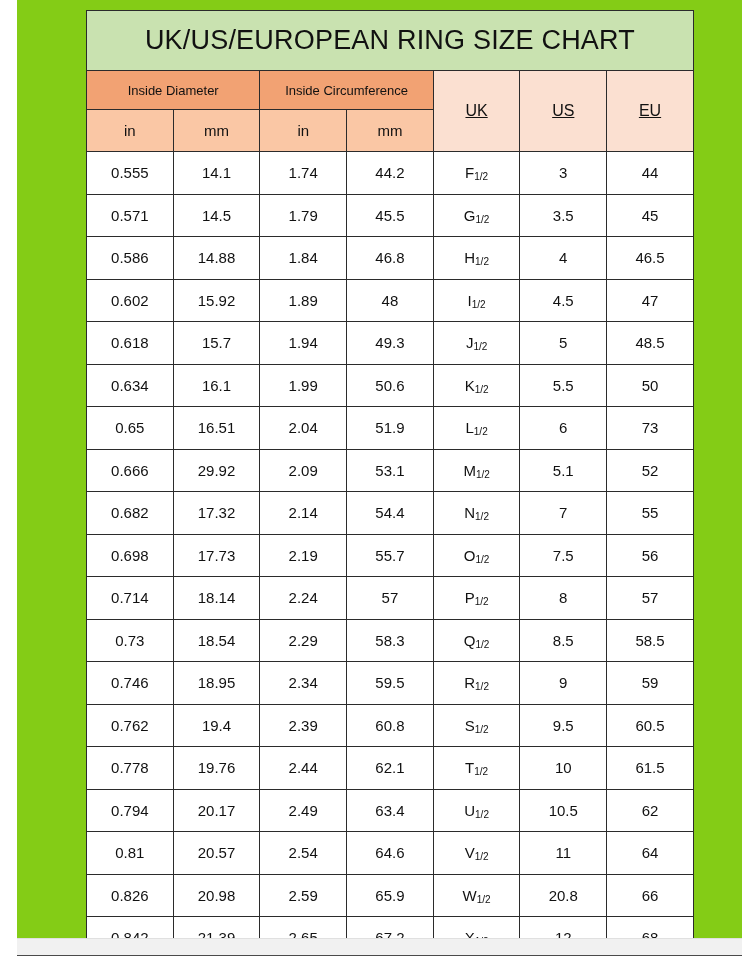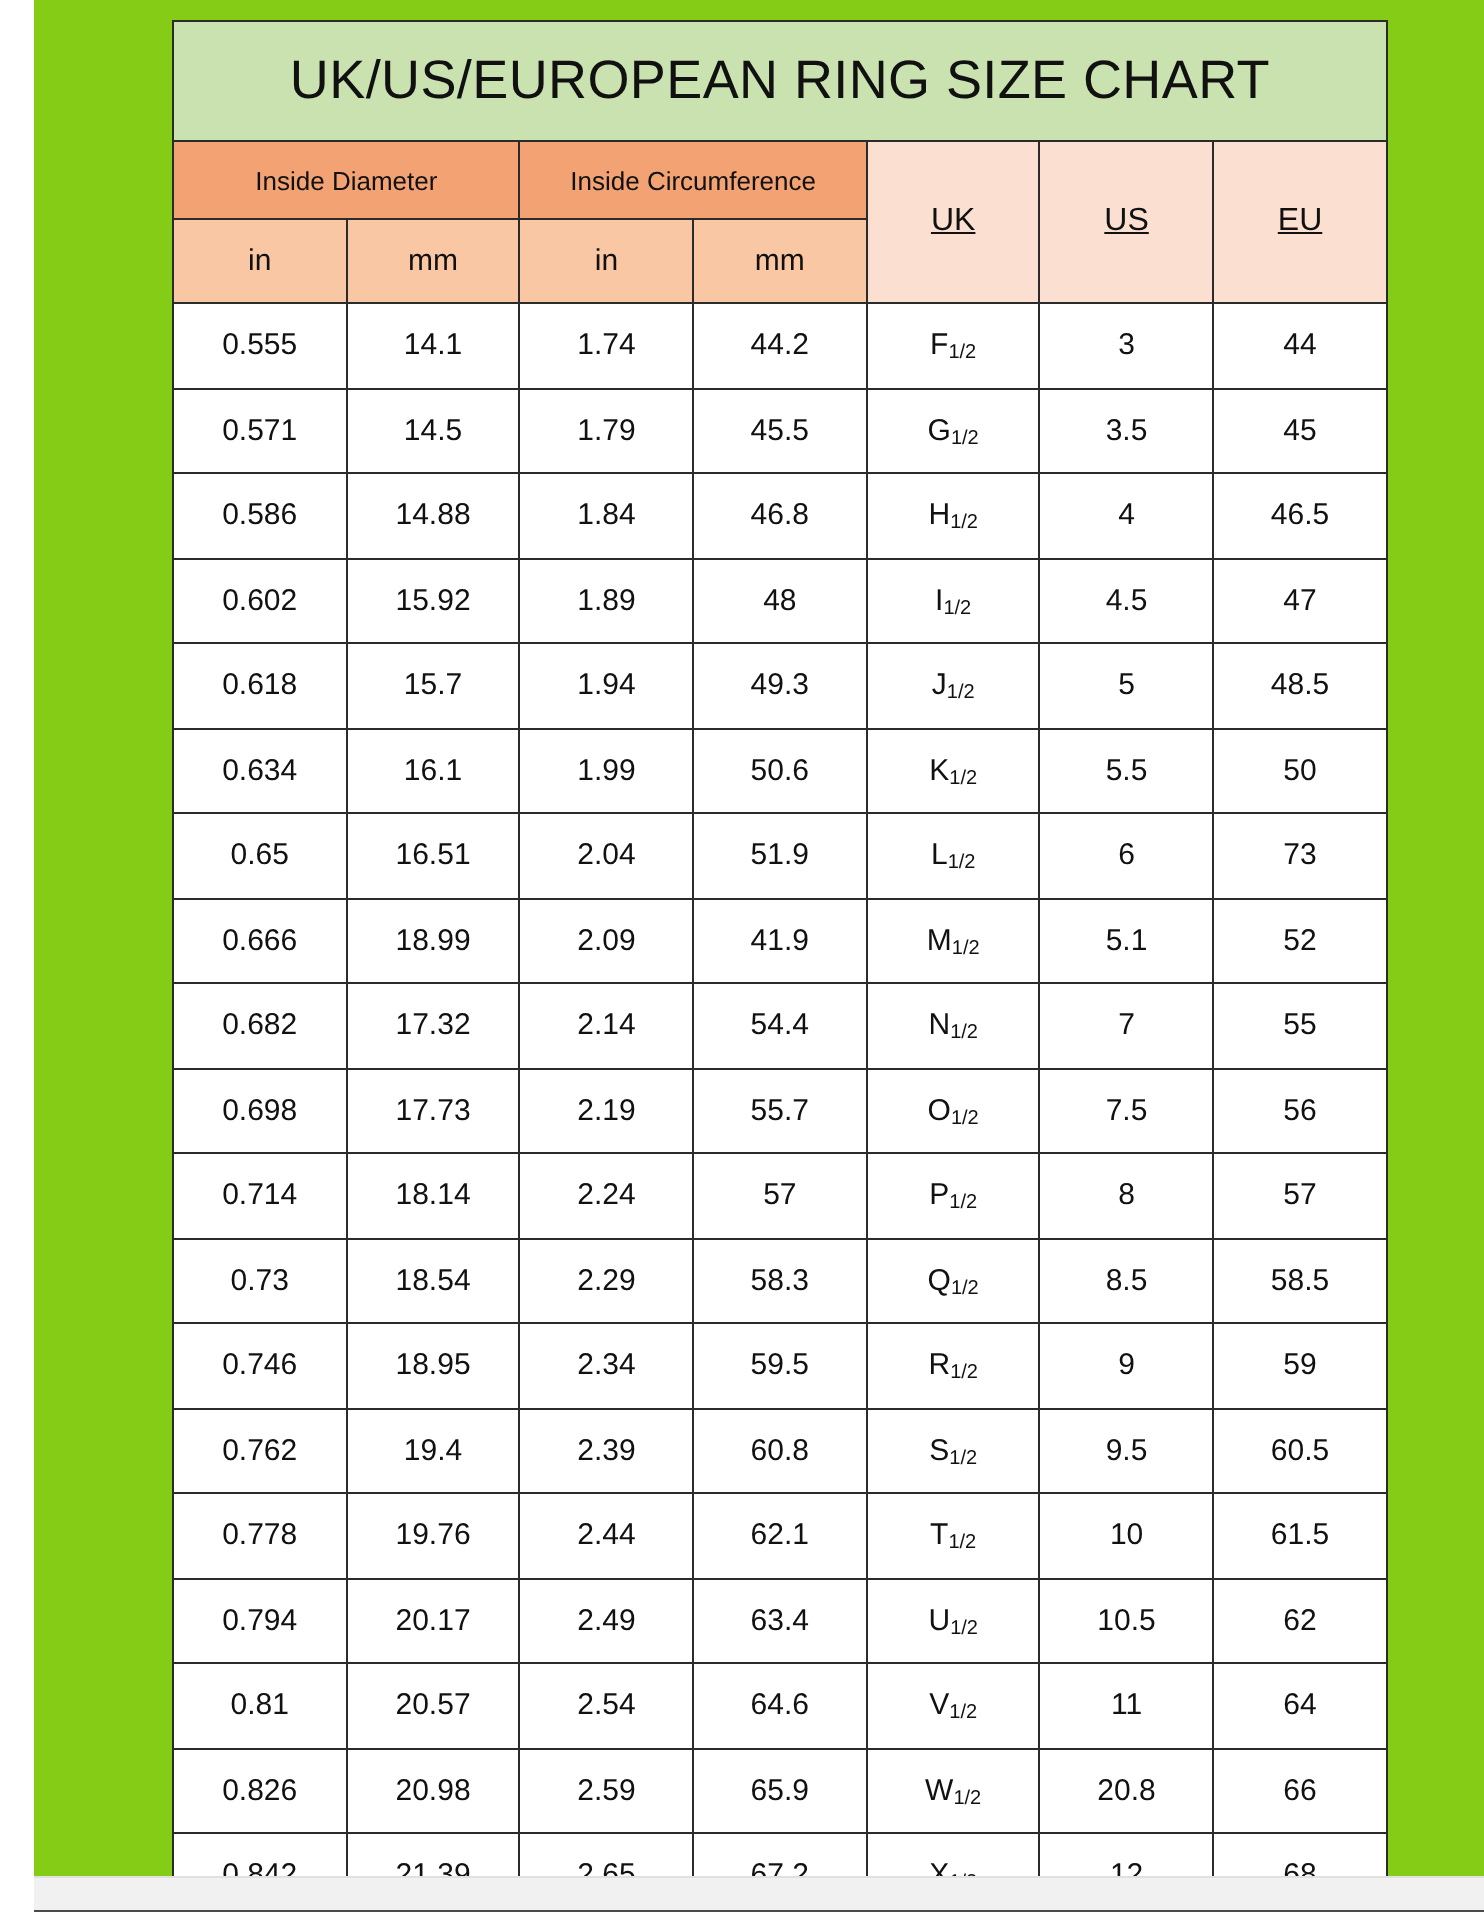--- a/index.html
+++ b/index.html
@@ -208,23 +208,23 @@
             <td class="data-cell">0.65</td>
             <td class="data-cell">16.51</td>
             <td class="data-cell">2.04</td>
             <td class="data-cell">51.9</td>
             <td class="data-cell uk-size"><span>L</span><span class="half">1/2</span></td>
             <td class="data-cell">6</td>
             <td class="data-cell">73</td>
           </tr>
           <tr>
             <td class="data-cell">0.666</td>
-            <td class="data-cell">18.99</td>
+            <td class="data-cell">29.92</td>
             <td class="data-cell">2.09</td>
-            <td class="data-cell">41.9</td>
+            <td class="data-cell">53.1</td>
             <td class="data-cell uk-size"><span>M</span><span class="half">1/2</span></td>
             <td class="data-cell">5.1</td>
             <td class="data-cell">52</td>
           </tr>
           <tr>
             <td class="data-cell">0.682</td>
             <td class="data-cell">17.32</td>
             <td class="data-cell">2.14</td>
             <td class="data-cell">54.4</td>
             <td class="data-cell uk-size"><span>N</span><span class="half">1/2</span></td>

